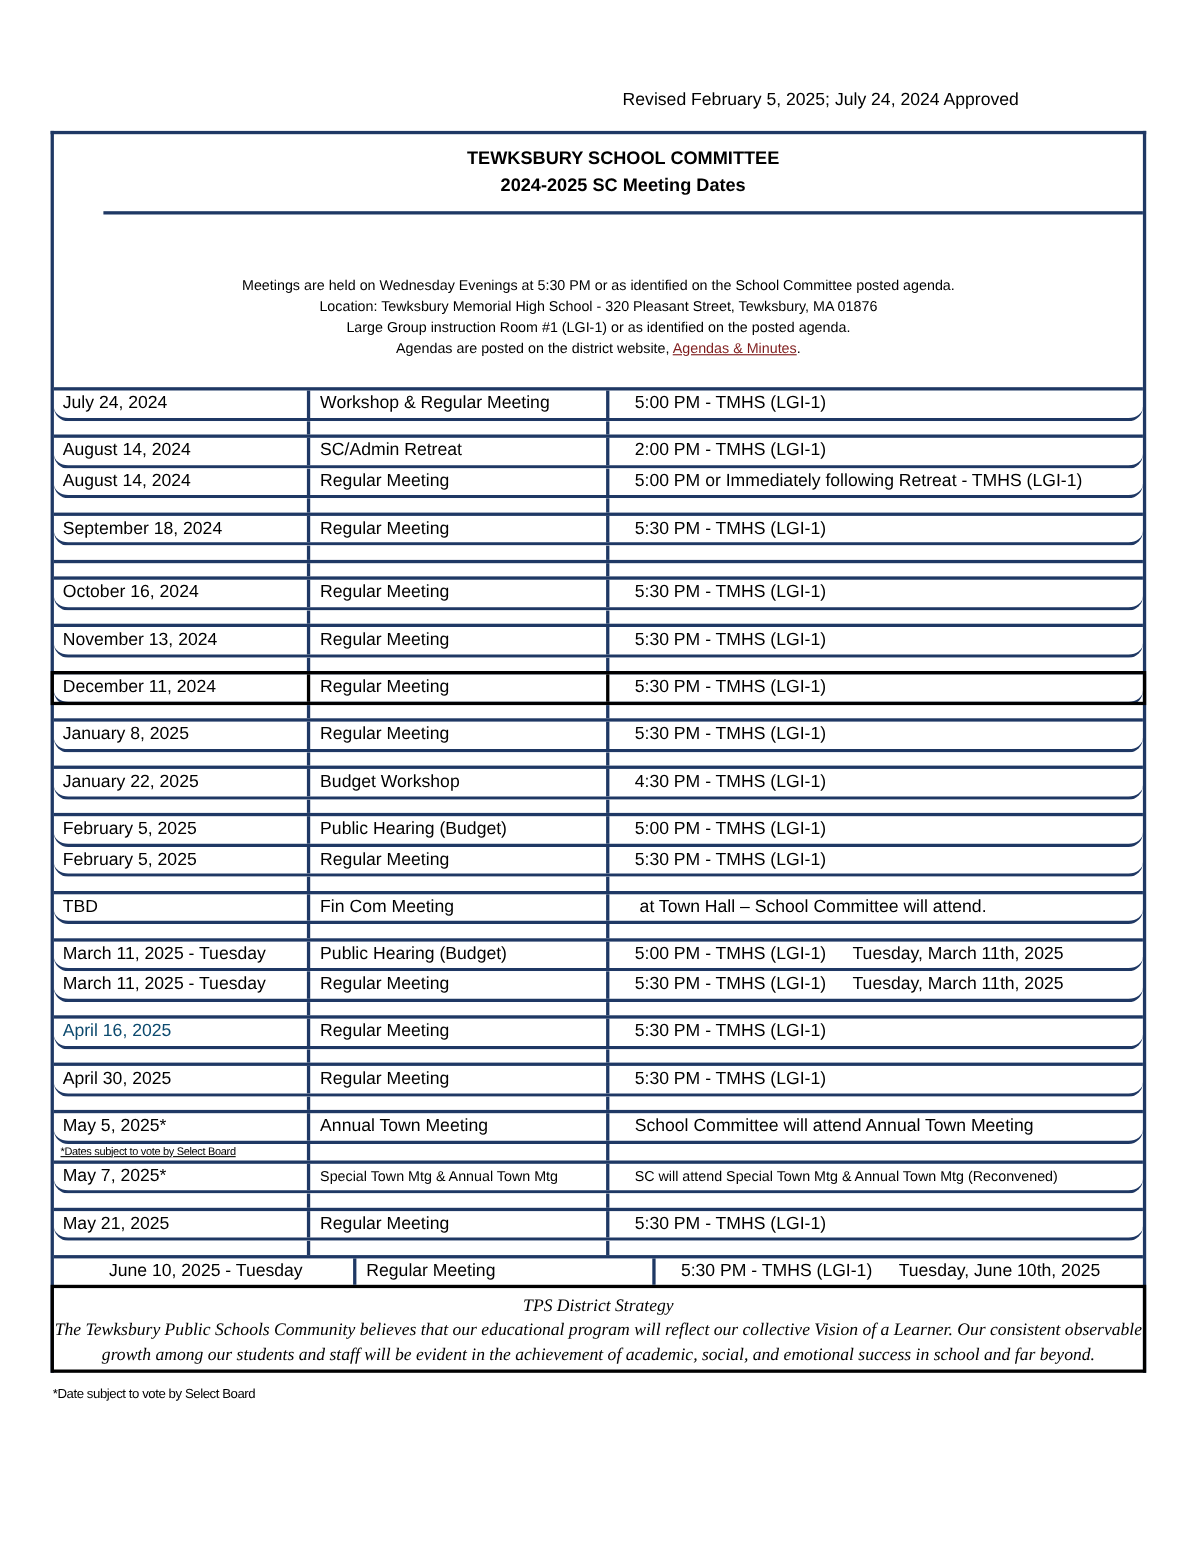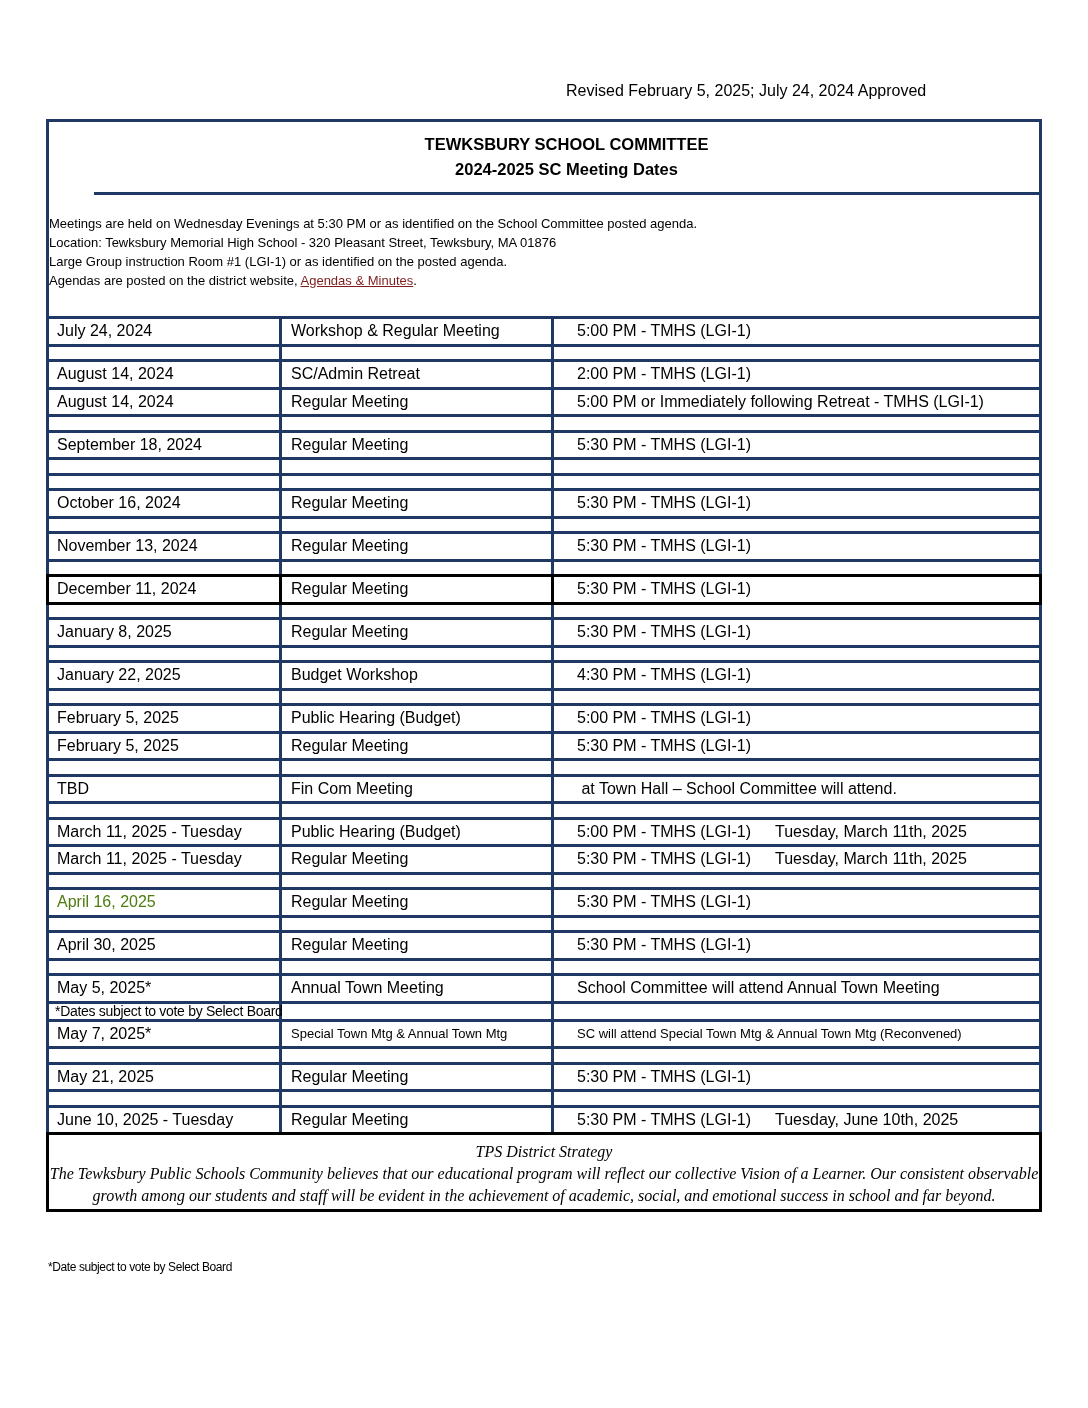--- a/index.html
+++ b/index.html
@@ -4,34 +4,34 @@
 <style>
   html, body { margin: 0; padding: 0; background: #ffffff; }
   body { width: 1088px; height: 1408px; position: relative; overflow: hidden;
          font-family: "Liberation Sans", sans-serif; color: #000; }
   .revised { position: absolute; left: 566px; top: 82px; font-size: 16px; white-space: nowrap; text-align: right; }
   .box { position: absolute; left: 46px; top: 119px; width: 996px; box-sizing: border-box;
          border: 3px solid #1f3864; border-bottom: none; }
   .title { height: 70px; border-bottom: 3px solid #1f3864; text-align: center;
            padding-top: 10px; box-sizing: content-box; height: 60px;
            font-weight: bold; font-size: 16.5px; line-height: 25px; margin-left: 45px; }
-  .info { height: 102.5px; padding-top: 18.5px; border-bottom: 3px solid #1f3864; 
-          font-size: 13px; line-height: 19px; }
+  .info { height: 102.5px; padding-top: 18.5px; border-bottom: 3px solid #1f3864; text-align: center;
+          font-size: 13px; line-height: 19px; margin-top: 36px; }
   .info a { color: #7f1d1d; text-decoration: underline; }
   .row { display: flex; box-sizing: border-box; border-bottom: 3px solid #1f3864; position: relative; }
-  .row.data { height: 27.5px; }
+  .row.data { height: 27.5px; border-radius: 13px; }
   .row.spacer { height: 15.5px; }
   .row.note { height: 18px; }
-  .row.last { border-bottom: none; height: 24.5px; }
+  .row.last { border-bottom: none; height: 24.5px; margin-left: 42px; }
   .cell { box-sizing: border-box; height: 100%; display: flex; align-items: center;
           white-space: pre; font-size: 16px; position: relative; overflow: visible; }
   .c1 { width: 233px; border-right: 3px solid #1f3864; padding-left: 8px; }
   .c2 { width: 272px; border-right: 3px solid #1f3864; padding-left: 9px; }
   .c3 { flex: 1; padding-left: 23px; }
-  .row.note .c1 { font-size: 14px; letter-spacing: -0.3px; padding-left: 6px; }
+  .row.note .c1 { font-size: 10px; letter-spacing: -0.3px; padding-left: 6px; text-decoration: underline; }
   .row.small .c2, .row.small .c3 { font-size: 13px; }
   .extra { position: absolute; left: 221px; }
   .row.hl::after { content: ""; position: absolute; left: -3px; right: -3px; top: -3px; bottom: -3px;
                    border: 3px solid #000; pointer-events: none; }
   .row.hl .c1, .row.hl .c2 { border-right-color: #000; }
   .strategy { margin: 0 -3px; border: 3px solid #000; height: 80px; box-sizing: border-box;
               text-align: center; font-family: "Liberation Serif", serif; font-style: italic;
               font-size: 16px; line-height: 22px; padding-top: 6px; }
   .strategy .st-title { display: block; }
   .strategy .st-line { display: block; white-space: nowrap; }
@@ -178,21 +178,21 @@
         <div class="cell c1"><span>March 11, 2025 - Tuesday</span></div>
         <div class="cell c2"><span>Regular Meeting</span></div>
         <div class="cell c3"><span>5:30 PM - TMHS (LGI-1)</span><span class="extra">Tuesday, March 11th, 2025</span></div>
       </div>
       <div class="row spacer">
         <div class="cell c1"></div>
         <div class="cell c2"></div>
         <div class="cell c3"></div>
       </div>
       <div class="row data">
-        <div class="cell c1"><span style="color: #4d7c0f;">April 16, 2025</span></div>
+        <div class="cell c1"><span style="color: #0c4a6e;">April 16, 2025</span></div>
         <div class="cell c2"><span>Regular Meeting</span></div>
         <div class="cell c3"><span>5:30 PM - TMHS (LGI-1)</span></div>
       </div>
       <div class="row spacer">
         <div class="cell c1"></div>
         <div class="cell c2"></div>
         <div class="cell c3"></div>
       </div>
       <div class="row data">
         <div class="cell c1"><span>April 30, 2025</span></div>

